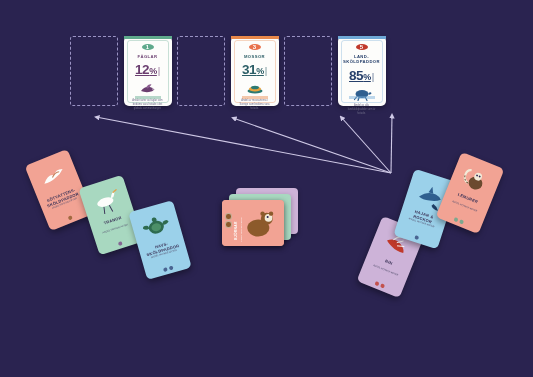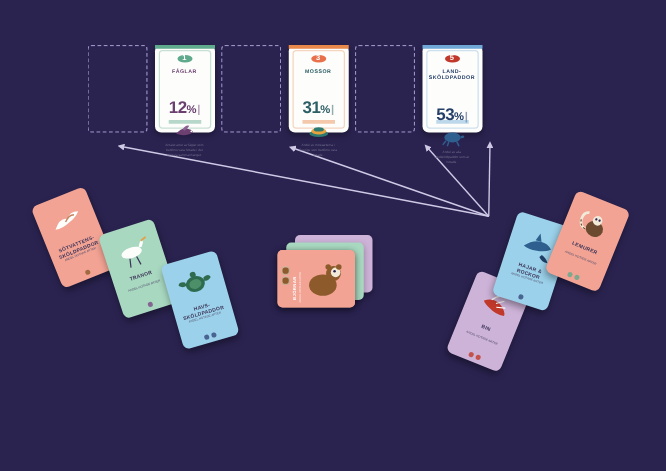--- a/index.html
+++ b/index.html
@@ -39,22 +39,23 @@
     color:#fff;font-size:6px;font-weight:bold;margin-top:3px;
     line-height:1;
   }
   .ptitle{
     font-size:4.2px;font-weight:bold;letter-spacing:.4px;
     margin-top:4px;text-align:center;line-height:1.25;
     padding:0 2px;text-transform:uppercase;
   }
   .ptitle-rule{width:32px;height:1px;margin-top:2px;opacity:.45;}
   .pct{
-    font-size:13.5px;font-weight:bold;margin-top:18px;line-height:1;
+    font-size:13.5px;font-weight:bold;margin-top:2px;line-height:1;
     letter-spacing:-.4px;
+    text-decoration:underline;
   }
   .pct .sym{font-size:9px;}
   .pct .bar{font-size:9px;opacity:.5;margin-left:1px;}
   .picon{margin-top:3px;height:16px;display:flex;align-items:center;justify-content:center;}
   .pdesc{
     font-size:2.6px;line-height:1.6;text-align:center;padding:0 4px;margin-top:3px;
     color:#6c6a86;
   }
   .pfoot{
     position:absolute;bottom:3px;left:0;right:0;
@@ -173,21 +174,21 @@
           </div>
         </div>
       </div>
       <div class="slot" style="left: 284px; top: 36px; width: 48px; height: 70px;"></div>
       <div class="pcard" style="left: 337.5px; top: 36px;">
         <div class="topbar" style="background: rgb(111, 168, 214);"></div>
         <div class="inner" style="border-color: rgba(111, 168, 214, 0.333);">
           <div class="badge" style="background: rgb(192, 57, 43);">5</div>
           <div class="ptitle" style="color: rgb(39, 64, 107);">LAND-SKÖLDPADDOR</div>
           <div class="ptitle-rule" style="background: rgb(111, 168, 214);"></div>
-          <div class="pct" style="color: rgb(39, 64, 107);"><span>53</span><span class="sym">%</span><span class="bar">|</span></div>
+          <div class="pct" style="color: rgb(39, 64, 107);"><span>85</span><span class="sym">%</span><span class="bar">|</span></div>
           <div class="picon">
             <svg width="20" height="20" viewBox="0 0 40 40">
               <ellipse cx="20" cy="22" rx="13" ry="8" fill="#2f5f8f"></ellipse>
               <path d="M33 20 q5-3 6 1 q-2 3-6 2z" fill="#2f5f8f"></path>
               <path d="M9 28 l-4 5 M14 29 l-2 6 M27 29 l3 6" stroke="#2f5f8f" stroke-width="2.4" stroke-linecap="round"></path>
             </svg>
           </div>
           <div class="pdesc">Andel av alla landsköldpaddor som är hotade.</div>
           <div class="pfoot">
             <div class="wave" style="background: rgb(111, 168, 214);"></div>

